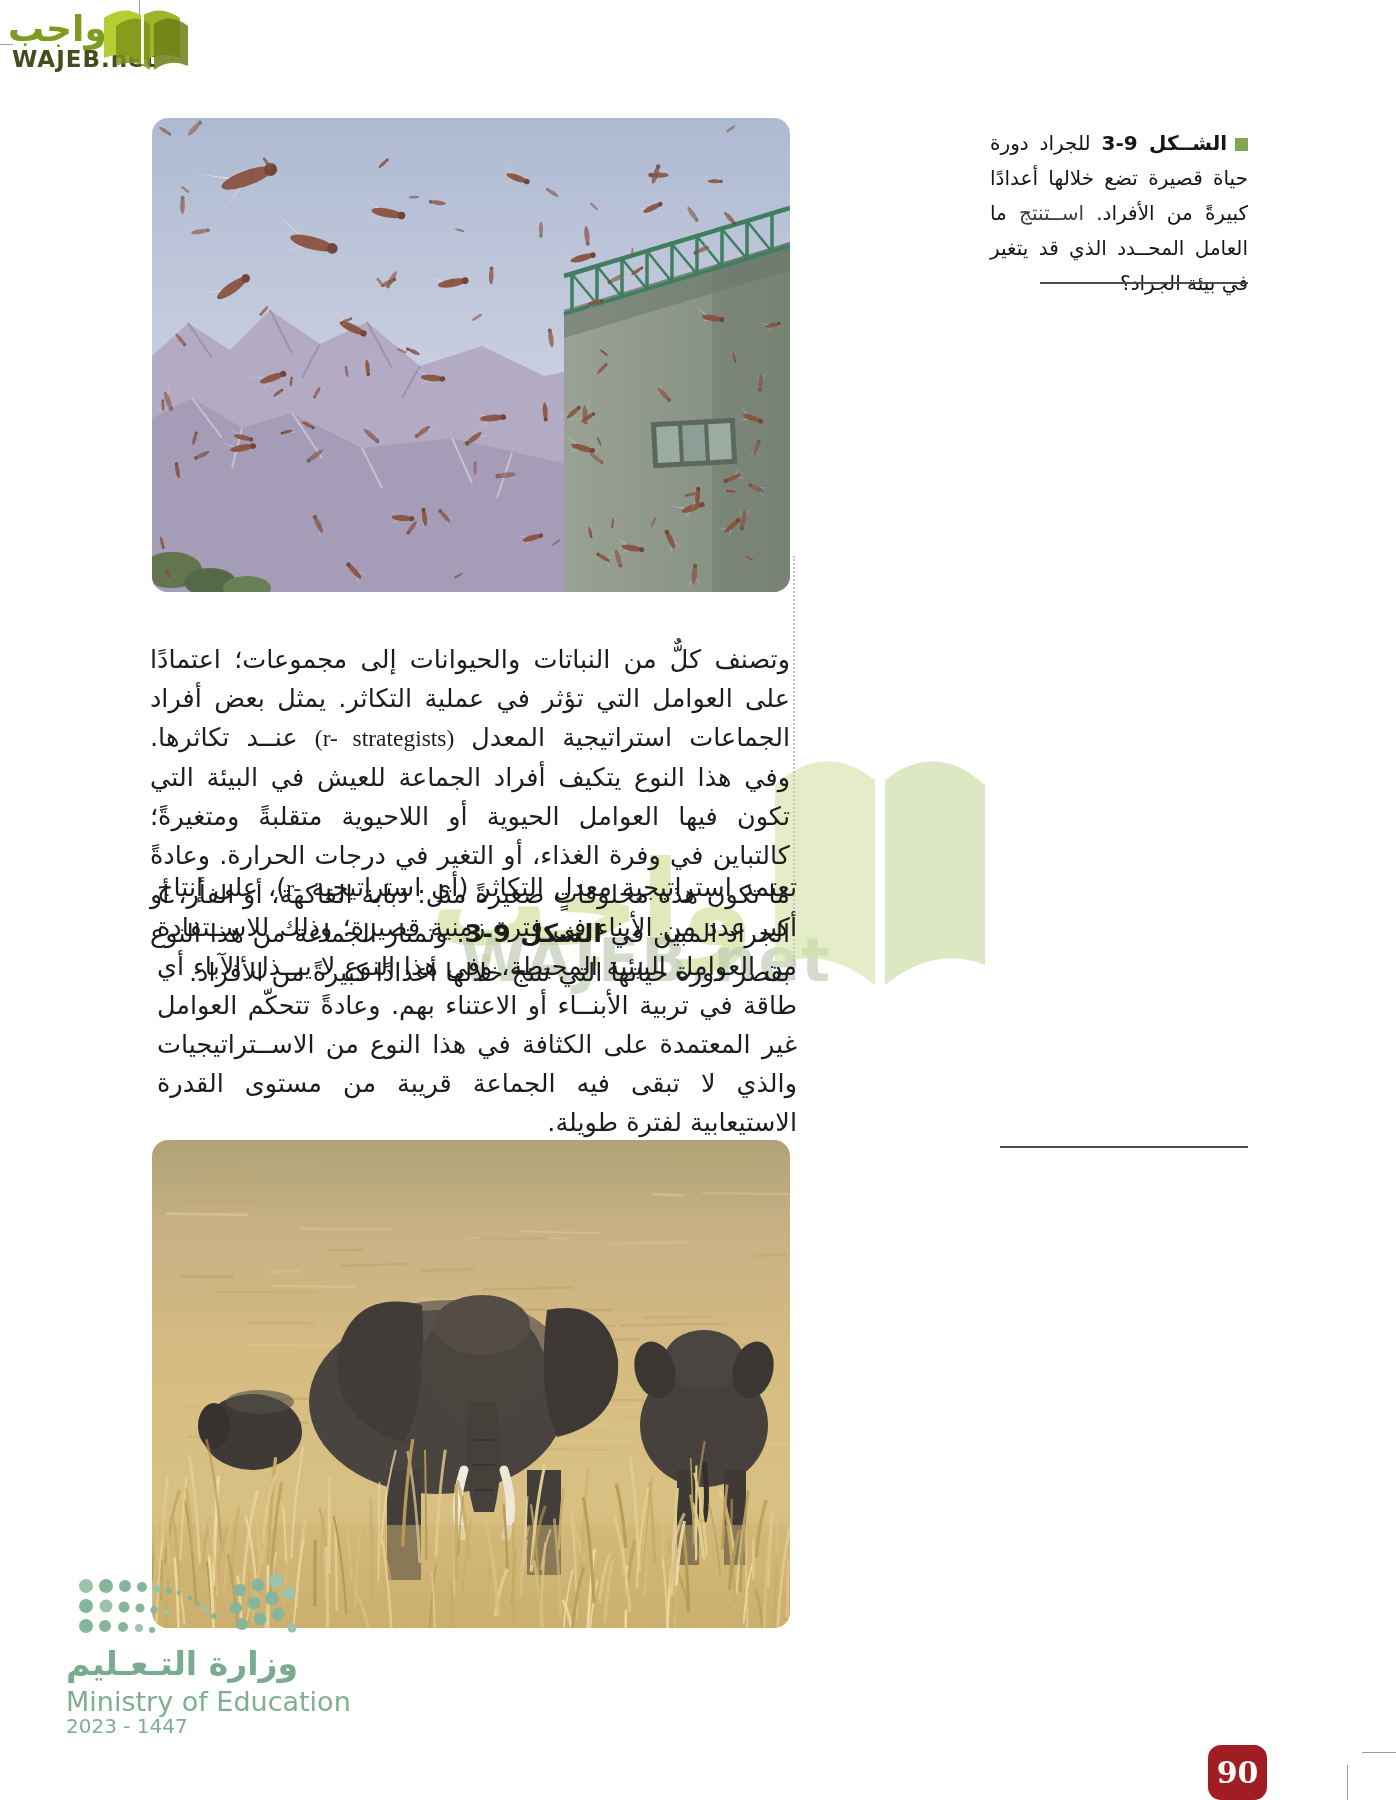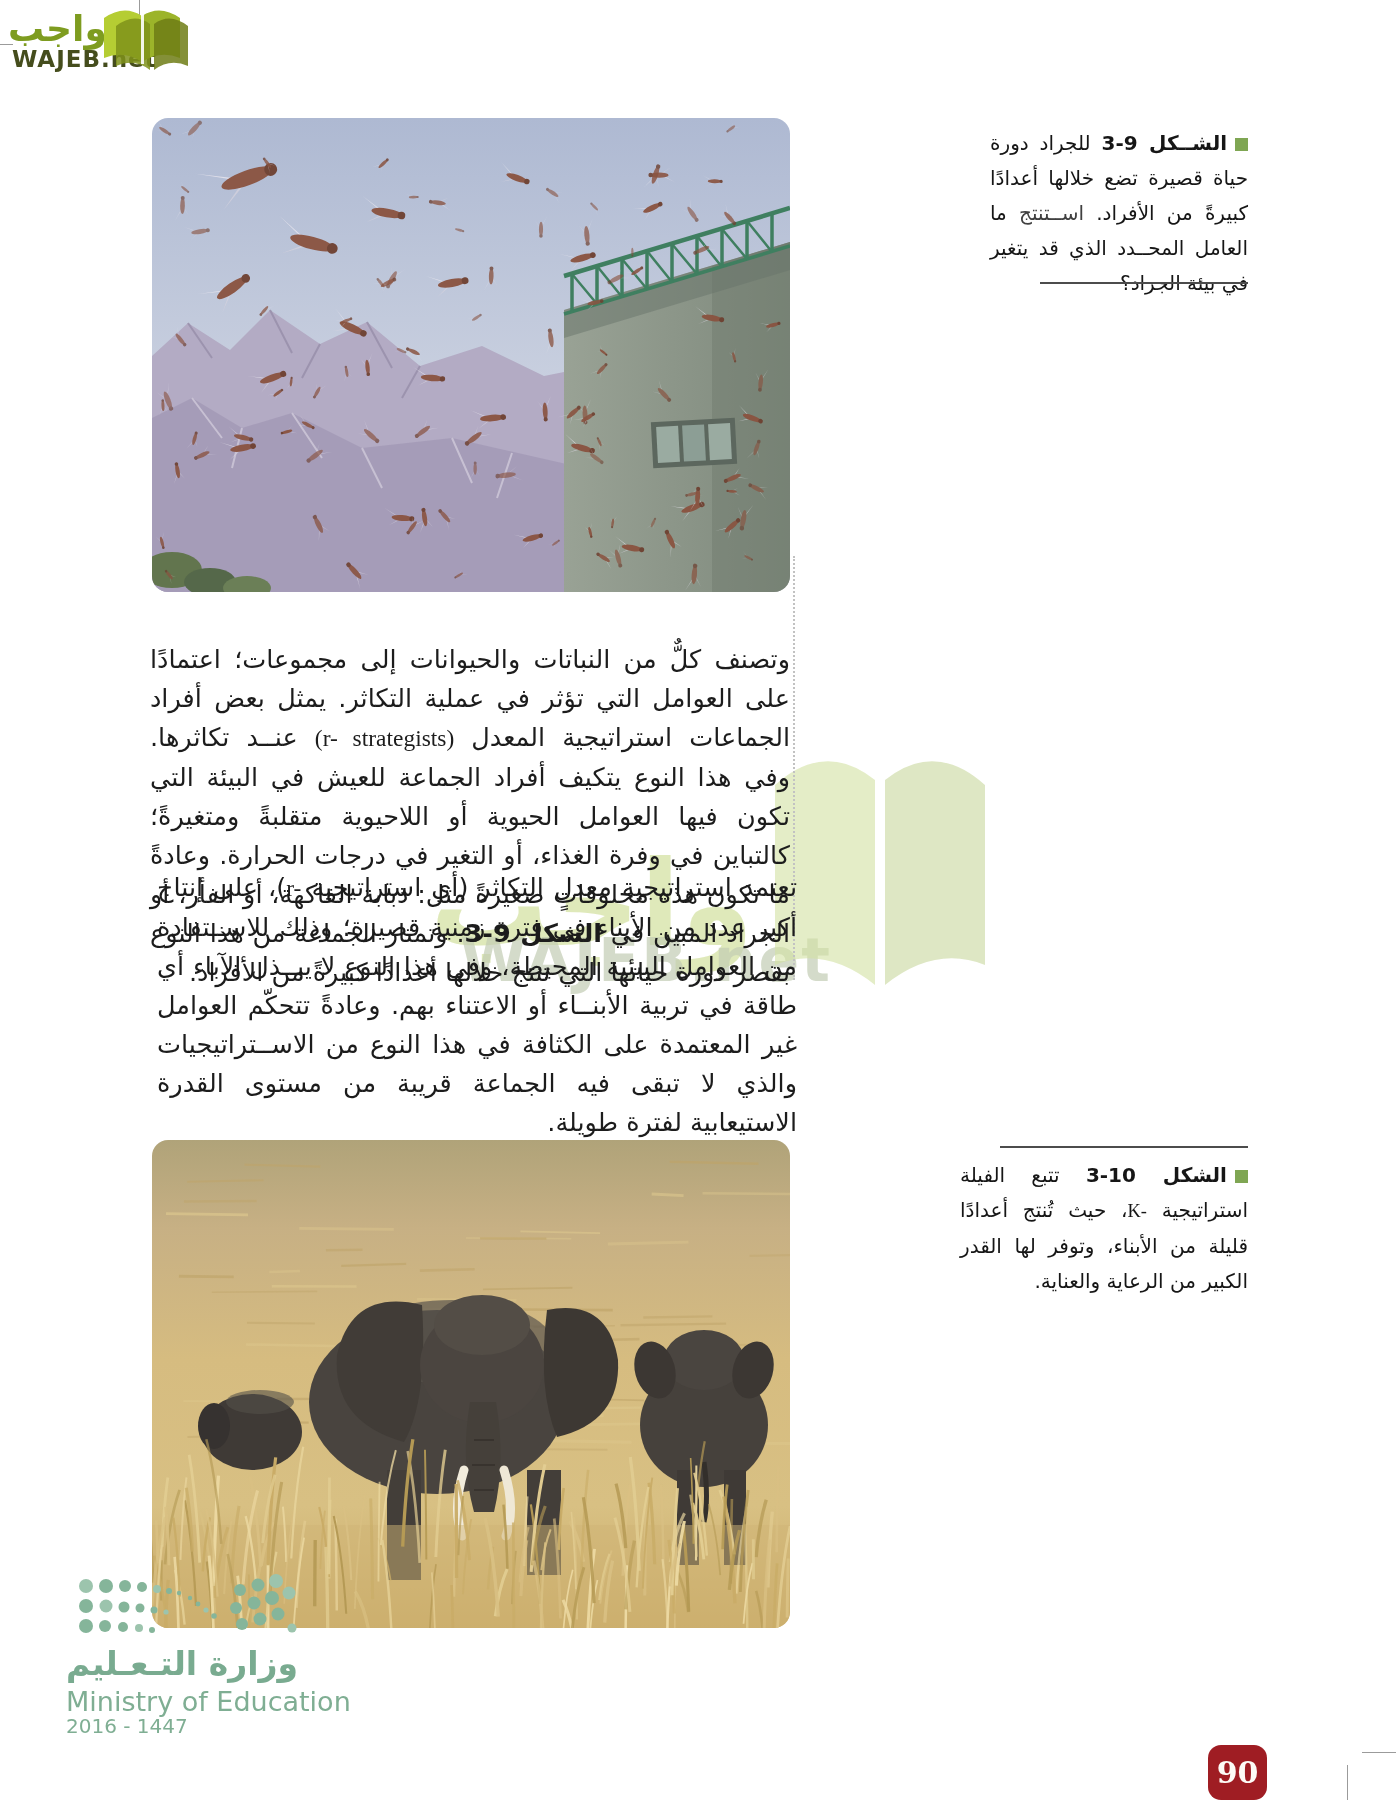--- a/index.html
+++ b/index.html
@@ -523,21 +523,20 @@
           <path d="M194.231181808855,473.71637528842143 q-3.752141704434595,-58.6331135414695 -12.507139014781984,-97.72185590244916" stroke="#b59a55" stroke-width="2.0513106784090915" fill="none" opacity="0.995238227022457"></path>
           <path d="M588.3660984646372,451.9715120326595 q2.3609989652694194,-61.16780537840342 7.869996550898065,-101.94634229733904" stroke="#b59a55" stroke-width="2.8206443428158035" fill="none" opacity="0.7709932678244045"></path>
           <path d="M452.74445800331625,482.6260367830405 q2.347710782125458,-37.25008856749632 7.82570260708486,-62.083480945827205" stroke="#d9c083" stroke-width="3.252174674371339" fill="none" opacity="0.8888338131312439"></path>
           <path d="M47.686188420134684,422.6442444169169 q-3.1595459234246728,-64.75663130067132 -10.53181974474891,-107.9277188344522" stroke="#e2cd92" stroke-width="2.810736099263065" fill="none" opacity="0.9648045142948649"></path>
           <path d="M110.80744730066856,403.1768220882755 q3.7011931944644045,-41.02034901921653 12.337310648214682,-68.3672483653609" stroke="#e2cd92" stroke-width="2.9406876274108367" fill="none" opacity="0.7193230875392086"></path>
         </g>
     </svg>
   </div>
 
   <div class="cap-rule" id="rule10"></div>
-  <div class="caption" id="cap10"><span class="fig-square"></span><span><span class="bold">الشكل 10-3</span><span> تتبع الفيلة استراتيجية </span><span dir="ltr" class="latin">K-</span><span>، حيث تُنتج أعدادًا قليلة من الأبناء، وتوفر لها القدر الكبير من الرعاية والعناية.</span></span></div>
 
   <div id="ministry">
     <svg width="290" height="70" viewBox="0 0 290 70">
       <g id="moe-dots">
           <circle cx="16" cy="14" r="7" fill="#9cc4ad"></circle>
           <circle cx="36" cy="14" r="7" fill="#85b59a"></circle>
           <circle cx="55" cy="14" r="6" fill="#85b59a"></circle>
           <circle cx="72" cy="15" r="5" fill="#85b59a"></circle>
           <circle cx="87" cy="17" r="4" fill="#9cc4ad"></circle>
           <circle cx="99" cy="19" r="3" fill="#85b59a"></circle>
@@ -565,20 +564,20 @@
           <circle cx="202" cy="26" r="7" fill="#85b59a"></circle>
           <circle cx="219" cy="21" r="6.5" fill="#9cc4ad"></circle>
           <circle cx="172" cy="52" r="6" fill="#85b59a"></circle>
           <circle cx="190" cy="47" r="6.5" fill="#85b59a"></circle>
           <circle cx="208" cy="42" r="6.5" fill="#85b59a"></circle>
           <circle cx="222" cy="56" r="4.5" fill="#9cc4ad"></circle>
         </g>
     </svg>
     <div class="m-ar">وزارة التـعـليم</div>
     <div class="m-en">Ministry of Education</div>
-    <div class="m-yr">2016 - 1447</div>
+    <div class="m-yr">2023 - 1447</div>
   </div>
 
   <div id="page-badge">
     <span>90</span>
   </div>
 
 </div>
 
 </body></html>

